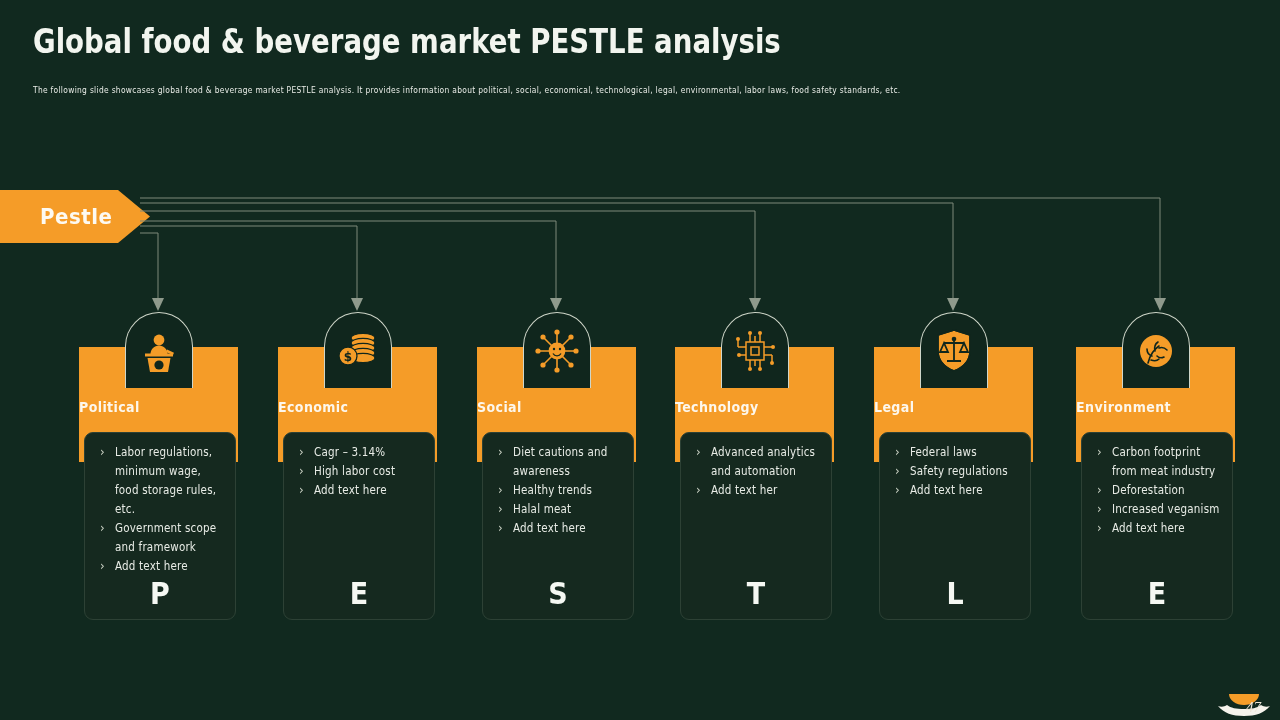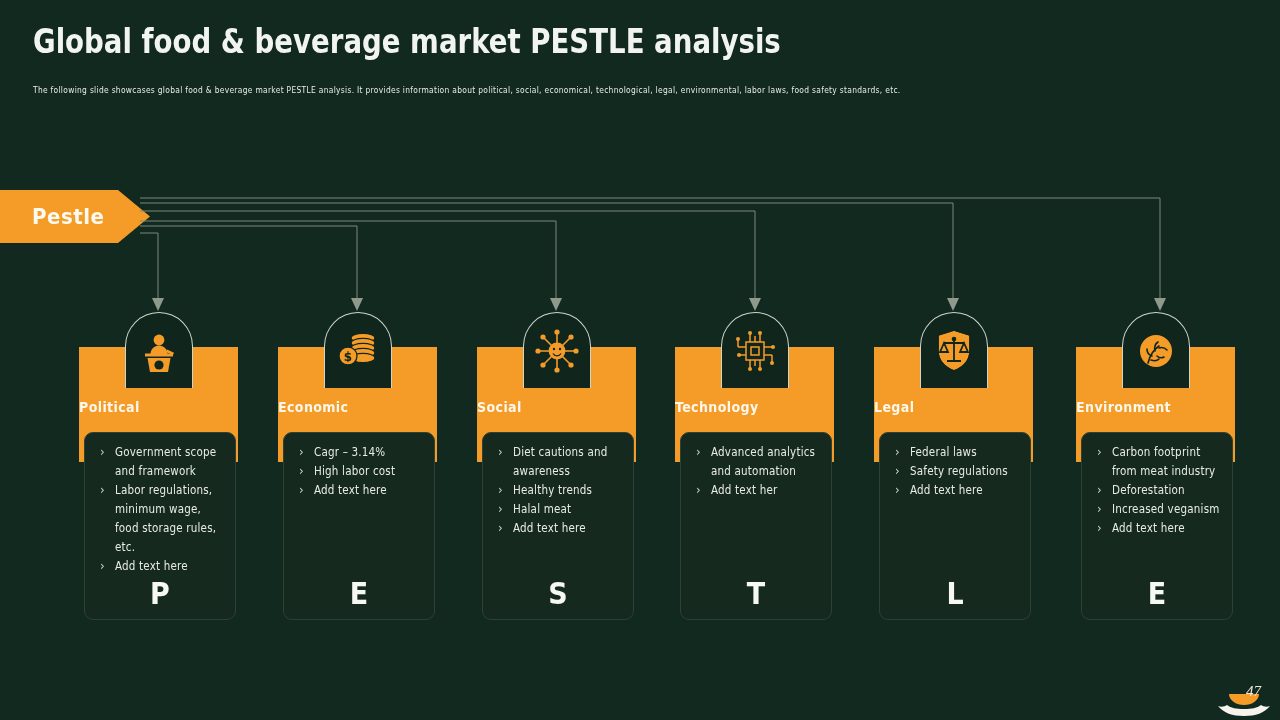--- a/index.html
+++ b/index.html
@@ -30,21 +30,21 @@
   
   .arrow-banner{
     position:absolute;left:0;top:190px;width:150px;height:53px;
     background:#f59c28;
     clip-path:polygon(0 0,118px 0,150px 50%,118px 100%,0 100%);
     display:flex;align-items:center;
   }
   .arrow-banner span{
     font-family:"DejaVu Sans Condensed","DejaVu Sans",sans-serif;
     font-weight:bold;font-size:22px;color:#fdfaf2;
-    margin-left:32px;letter-spacing:0.5px;
+    margin-left:40px;letter-spacing:0.5px;
   }
 
   
   .connectors{position:absolute;left:0;top:0;width:1280px;height:720px;
     pointer-events:none;}
 
   
   .cols{position:absolute;left:0;top:0;width:1280px;height:720px;}
   .col{position:absolute;top:347px;width:159px;}
 
@@ -101,21 +101,21 @@
   }
 
   
   .footer{
     position:absolute;left:0;bottom:7px;width:100%;
     text-align:center;
     font-family:"Liberation Sans",sans-serif;
     font-size:12.5px;color:#d7ded6;
   }
   .pagenum{
-    position:absolute;right:19px;bottom:20px;
+    position:absolute;right:19px;bottom:4px;
     font-family:"Liberation Serif",serif;
     font-size:15px;color:#efe6d8;font-style:italic;
     z-index:3;
   }
   .logo{position:absolute;right:5px;bottom:0px;width:62px;height:40px;}
 </style>
 </head>
 <body>
 
 <div class="slide">
@@ -159,22 +159,22 @@
             <path d="M31 22.5l7 3.2-1 2.2-7.2-3z"></path>
           </g>
           <rect x="9" y="26.5" width="28" height="3" fill="#f59c28"></rect>
           <path d="M11.5 31h23l-2.5 14h-18z" fill="#f59c28"></path>
           <circle cx="23" cy="38" r="4.6" fill="#10261d"></circle>
         </svg>
       </div>
       <div class="band-label">Political</div>
       <div class="card">
         <ul class="bullets">
+          <li>Labor regulations, minimum wage, food storage rules, etc.</li>
           <li>Government scope and framework</li>
-          <li>Labor regulations, minimum wage, food storage rules, etc.</li>
           <li>Add text here</li>
         </ul>
         <div class="letter">P</div>
       </div>
     </div>
 
     <div class="col" style="left:278px">
       <div class="band"></div>
       <div class="badge">
         <svg width="46" height="44" viewBox="0 0 46 44">

